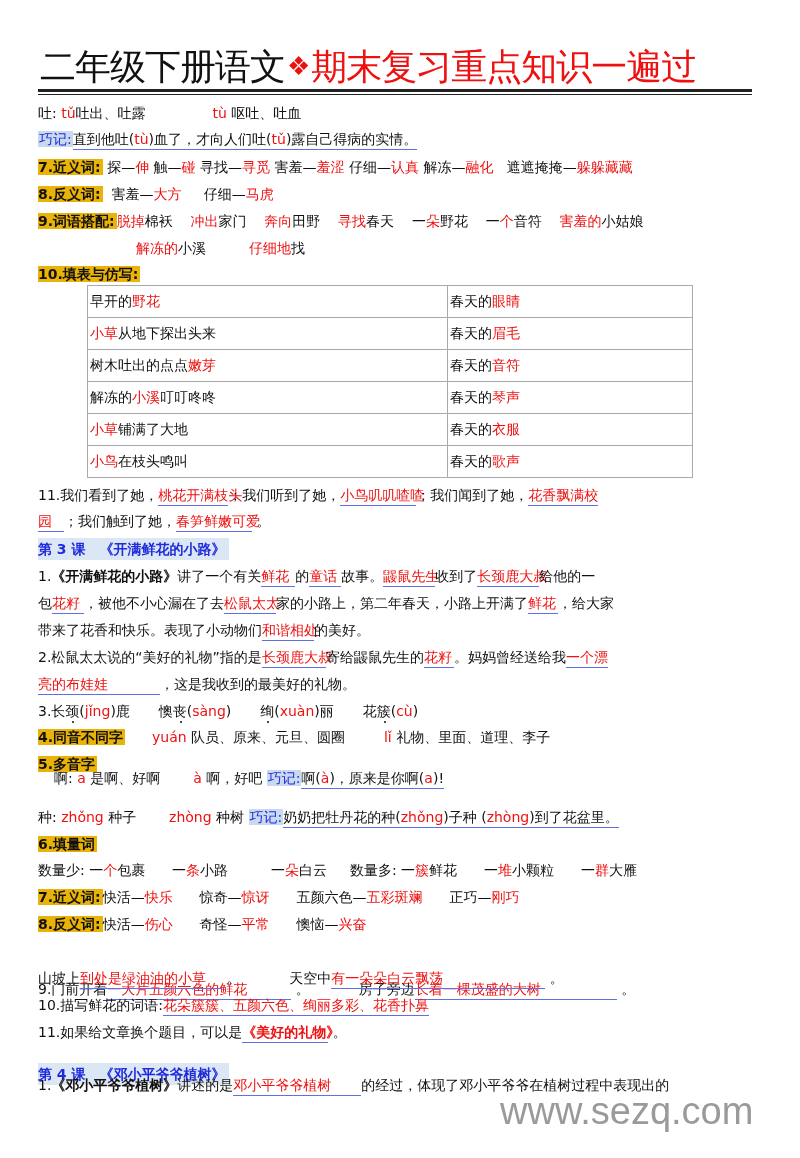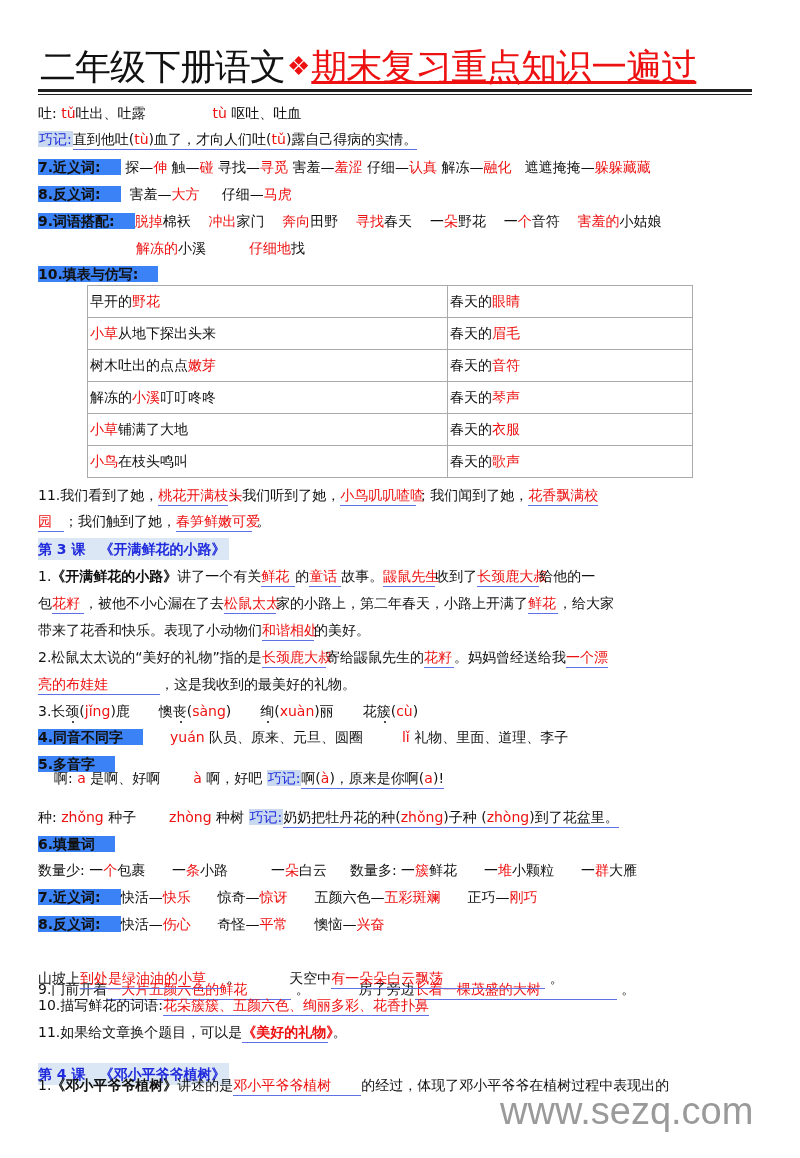--- a/index.html
+++ b/index.html
@@ -3,26 +3,26 @@
 <meta charset="utf-8">
 <style>
   * { box-sizing: border-box; margin: 0; padding: 0; }
   html, body { width: 800px; height: 1158px; background: #ffffff; overflow: hidden; }
   body { font-family: "DejaVu Sans", "Liberation Sans", sans-serif; color: #111; position: relative; }
   .page { position: absolute; left: 0; top: 0; width: 800px; height: 1158px; }
   .title { position: absolute; left: 40px; top: 44px; width: 712px; height: 44px; white-space: nowrap;
            font-family: "DejaVu Sans", sans-serif; font-size: 36px; line-height: 44px; letter-spacing: -1px; }
   .title .black { color: #111; }
   .title .diamond { color: #ee1111; font-size: 26px; vertical-align: 4px; margin: 0 2px; }
-  .title .red { color: #ee1111; text-decoration: underline; }
+  .title .red { color: #ee1111; }
   .rule { position: absolute; left: 38px; width: 714px; background: #222; }
   .line { position: absolute; left: 38px; font-size: 14px; line-height: 20px; white-space: nowrap; color: #111; }
   .r { color: #ee1111; }
   .bold { font-weight: bold; }
-  .hl { background: #3b82f6; font-weight: bold; padding-right: 20px; }
+  .hl { background: #eab308; font-weight: bold; padding-right: 2px; }
   .tip { background: #c9d9f0; color: #1f2bdc; padding: 0 1px; }
   .u { border-bottom: 1.5px solid #5f6fe6; padding-bottom: 1px; display: inline-block; line-height: 18px; }
   .dot { position: relative; }
   .dot::after { content: ""; position: absolute; left: 50%; bottom: -4px; width: 2px; height: 2px; background: #111; border-radius: 50%; }
   .lesson { position: absolute; left: 38px; background: #dce7f5; color: #1f2bdc; font-weight: bold; font-size: 14px; line-height: 22px; padding: 0 3px 0 0; }
   table.fill { position: absolute; left: 87px; top: 285px; width: 606px; border-collapse: collapse; font-size: 14px; }
   table.fill td { border: 1px solid #aaaaaa; height: 32px; padding: 0 2px; vertical-align: middle; }
   table.fill td.c1 { width: 360px; }
   .watermark { position: absolute; left: 500px; top: 1090px; font-family: "Liberation Sans", sans-serif; font-size: 38px; color: #9a9a9a; letter-spacing: 0px; }
 </style>

